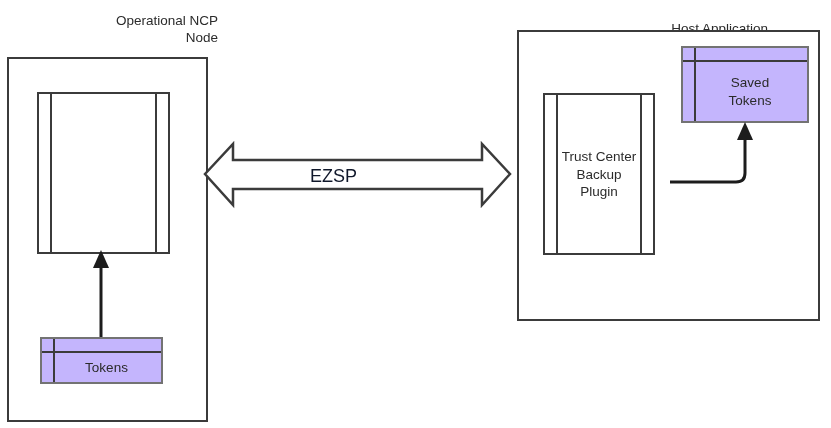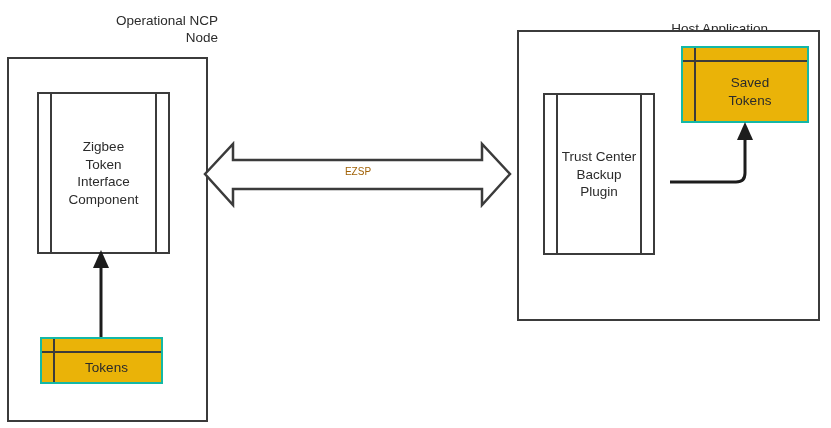--- a/index.html
+++ b/index.html
@@ -64,22 +64,22 @@
     text-align: center;
     color: #2b2b2b;
     font-size: 13.5px;
     line-height: 17.5px;
     white-space: pre-line;
   }
 
   
   .store-box {
     position: absolute;
-    border: 2px solid #14b8a6;
-    background: #eab308;
+    border: 2px solid #737373;
+    background: #c4b5fd;
     box-sizing: border-box;
   }
   .store-box .bar-left {
     position: absolute;
     top: 0;
     bottom: 0;
     left: 11px;
     width: 2px;
     background: #3b3b3b;
   }
@@ -113,42 +113,37 @@
     left: 0;
     top: 0;
     width: 831px;
     height: 428px;
     pointer-events: none;
   }
 
   
   .ezsp-label {
     position: absolute;
-    color: #a16207;
-    font-size: 10px;
-    text-align: center;
+    color: #0f172a;
+    font-size: 18px;
   }
 </style>
 </head>
 <body>
 
 <div id="canvas">
 
   <div class="label" style="left:18px; top:12px; width:200px;">Operational NCP
 Node</div>
 
   <div class="container-box" style="left:7px; top:57px; width:201px; height:365px;"></div>
 
   <div class="component-box" style="left:37px; top:92px; width:133px; height:162px;">
     <span class="bar-left"></span>
     <span class="bar-right"></span>
-    <span class="comp-text">Zigbee
-Token
-Interface
-Component</span>
   </div>
 
   <div class="store-box" style="left:40px; top:337px; width:123px; height:47px;">
     <span class="bar-left"></span>
     <span class="band-top"></span>
     <span class="store-text">Tokens</span>
   </div>
 
   <div class="label" style="left:568px; top:20px; width:200px;">Host Application</div>
 

